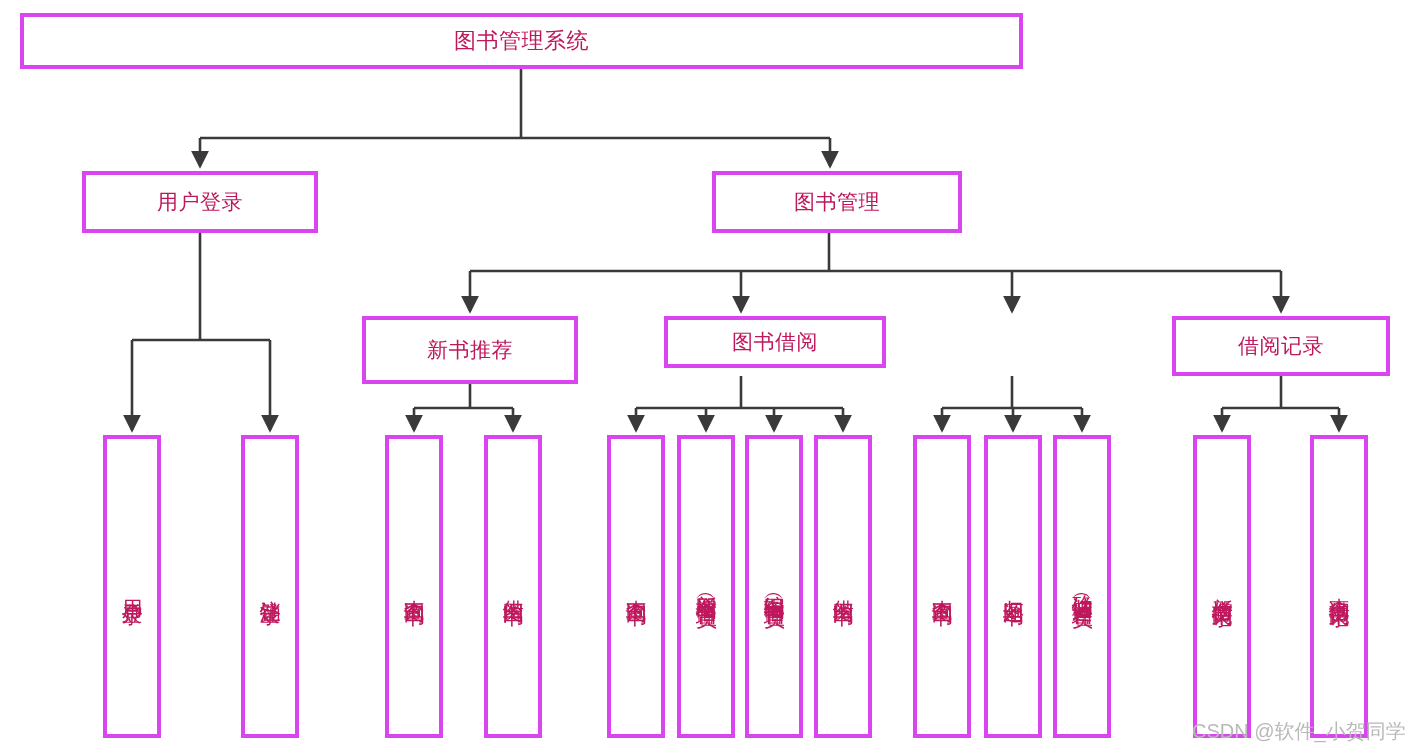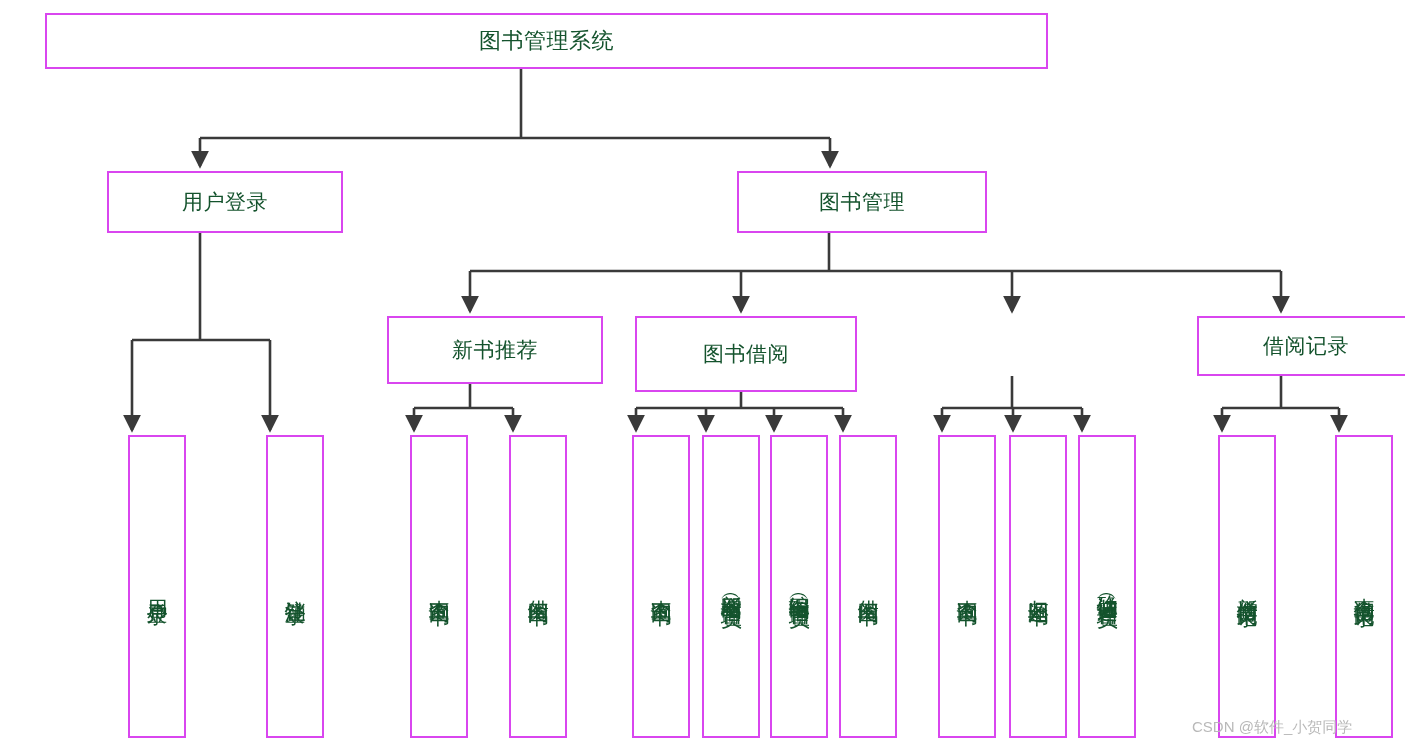--- a/index.html
+++ b/index.html
@@ -21,26 +21,25 @@
     position: absolute;
     left: 0;
     top: 0;
     width: 1405px;
     height: 747px;
   }
   .node {
     position: absolute;
     box-sizing: border-box;
     background: #ffffff;
-    border: 2px solid #d946ef;
+    border: 4px solid #d946ef;
     display: flex;
     align-items: center;
     justify-content: center;
-    color: #14532d;
-    margin-left: 25px;
+    color: #be185d;
   }
   .node .label {
     display: block;
     text-align: center;
     line-height: 1.22;
     letter-spacing: 0.5px;
   }
   .node.horiz .label {
     font-size: 21px;
   }
@@ -54,21 +53,21 @@
   .node.vert .label {
     writing-mode: vertical-rl;
     text-orientation: upright;
     font-size: 21px;
     line-height: 1.16;
     letter-spacing: 2px;
     max-height: 290px;
   }
   .watermark {
     position: absolute;
-    font-size: 15px;
+    font-size: 20px;
     color: #b9b9b9;
     white-space: nowrap;
     pointer-events: none;
     font-family: "Liberation Sans", "DejaVu Sans", sans-serif;
   }
 </style>
 </head>
 <body>
 
 <div id="canvas">
@@ -130,21 +129,21 @@
   <div class="node horiz" style="left: 82px; top: 171px; width: 236px; height: 62px;">
     <span class="label">用户登录</span>
   </div>
   <div class="node horiz" style="left: 712px; top: 171px; width: 250px; height: 62px;">
     <span class="label">图书管理</span>
   </div>
 
   <div class="node horiz" style="left: 362px; top: 316px; width: 216px; height: 68px;">
     <span class="label">新书推荐</span>
   </div>
-  <div class="node horiz" style="left: 610px; top: 316px; width: 222px; height: 76px;">
+  <div class="node horiz" style="left: 664px; top: 316px; width: 222px; height: 52px;">
     <span class="label">图书借阅</span>
   </div>
   <div class="node horiz" style="left: 1172px; top: 316px; width: 218px; height: 60px;">
     <span class="label">借阅记录</span>
   </div>
 
   <div class="node vert" style="left: 103px; top: 435px; width: 58px; height: 303px;">
     <span class="label">用户登录</span>
   </div>
   <div class="node vert" style="left: 241px; top: 435px; width: 58px; height: 303px;">

